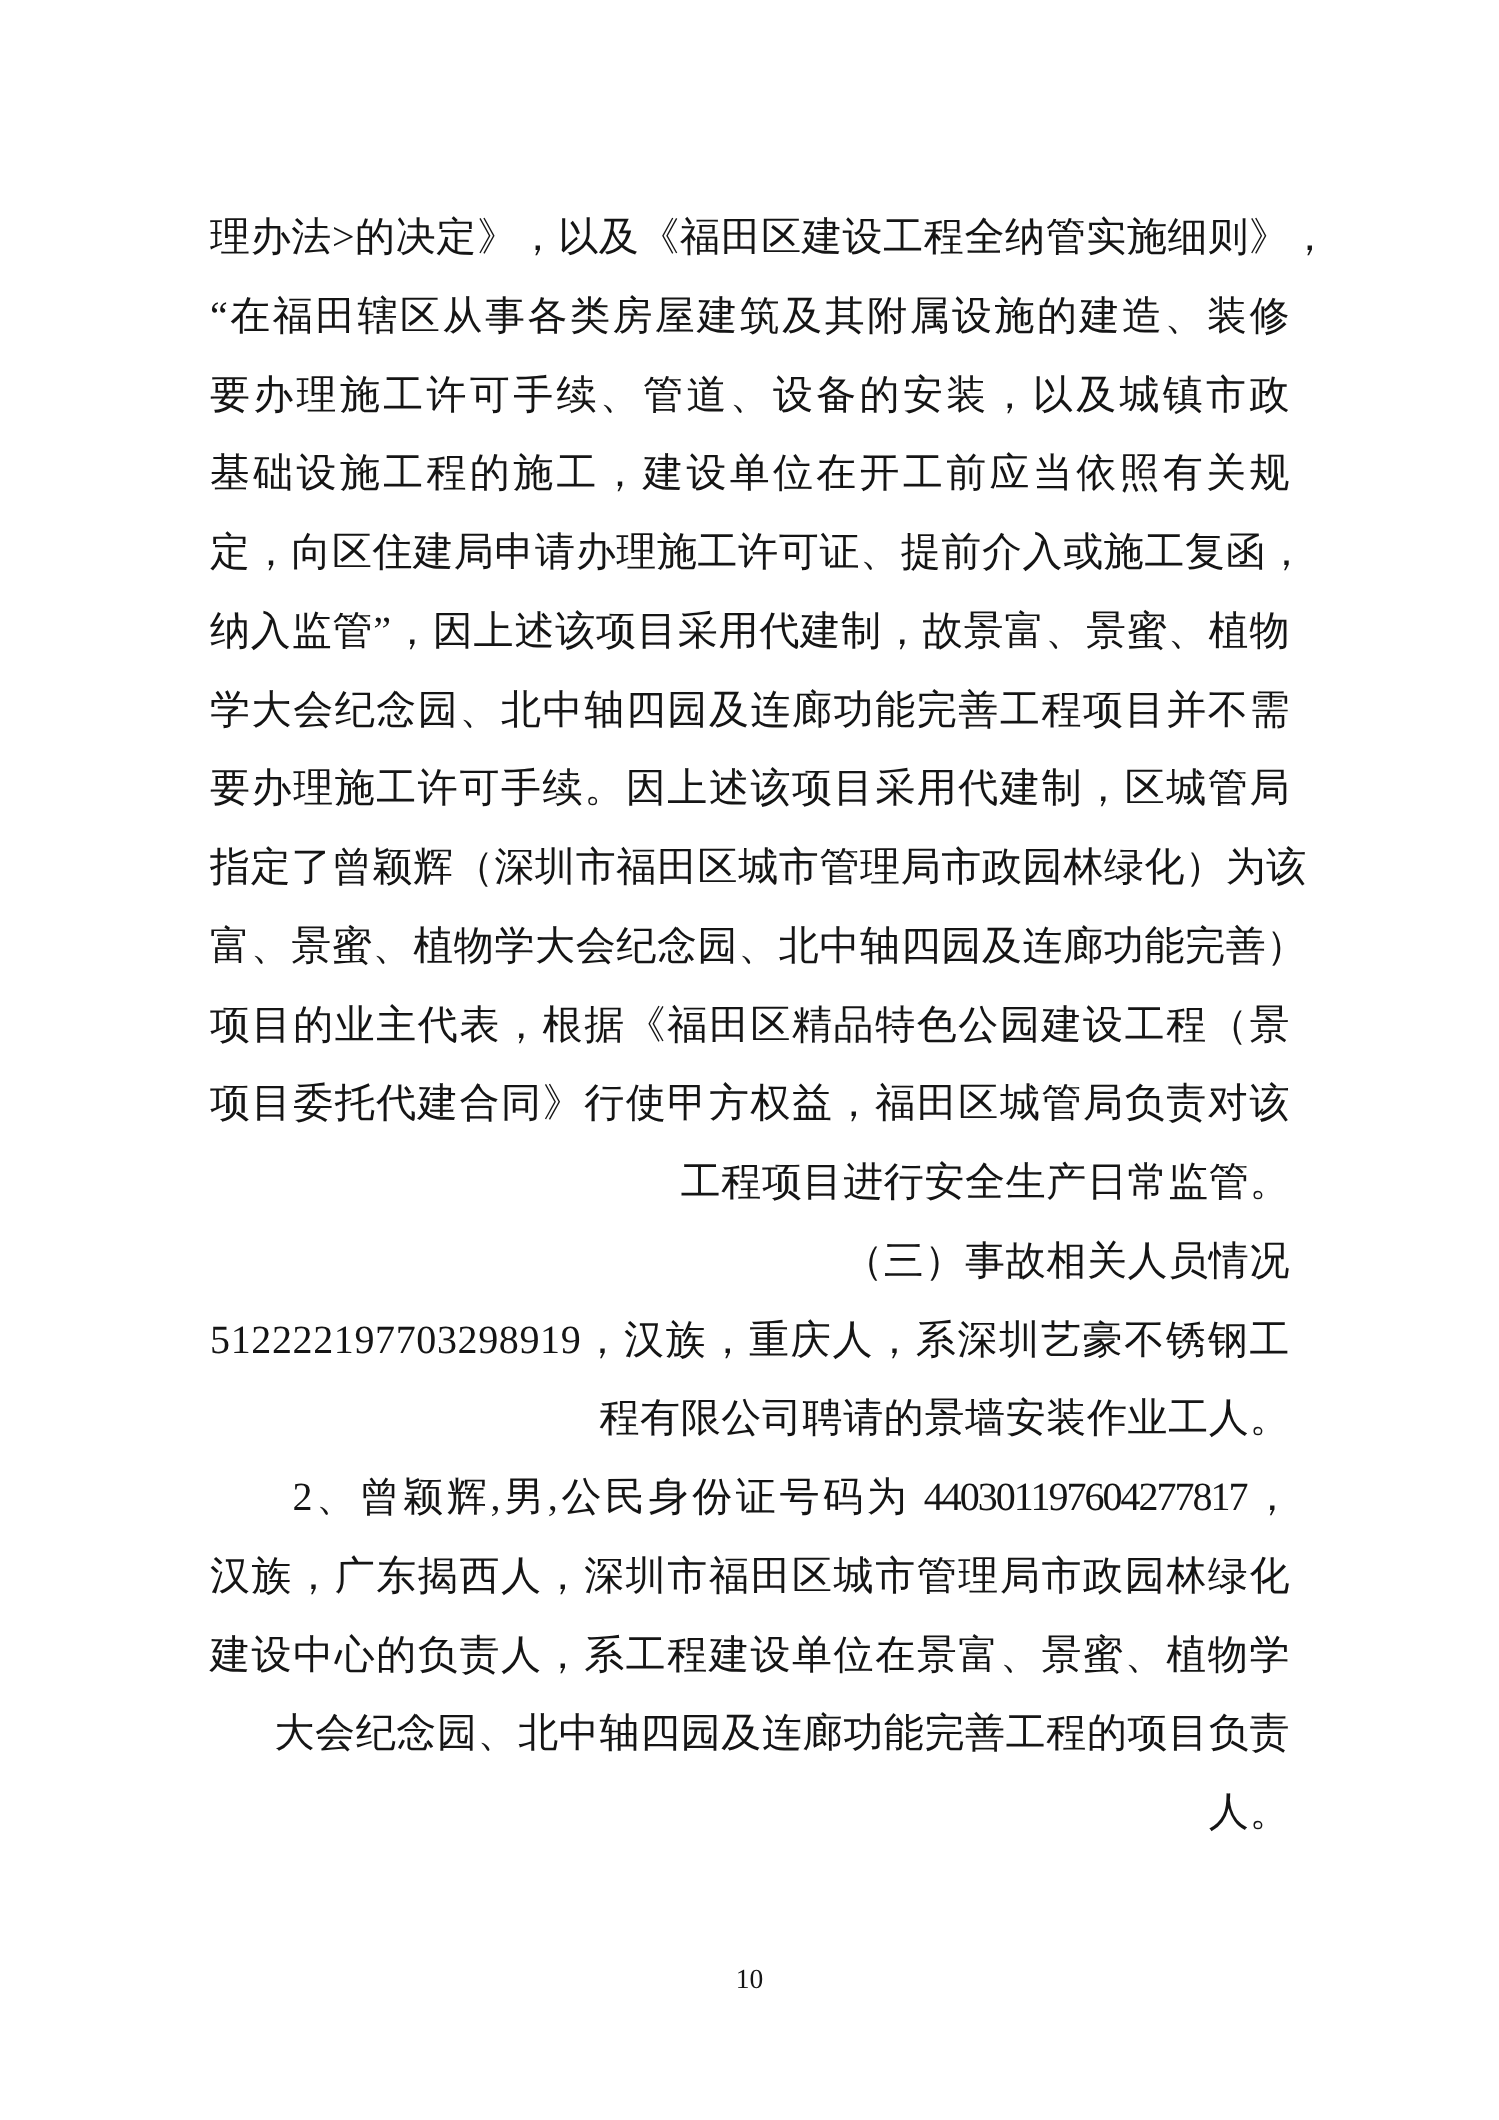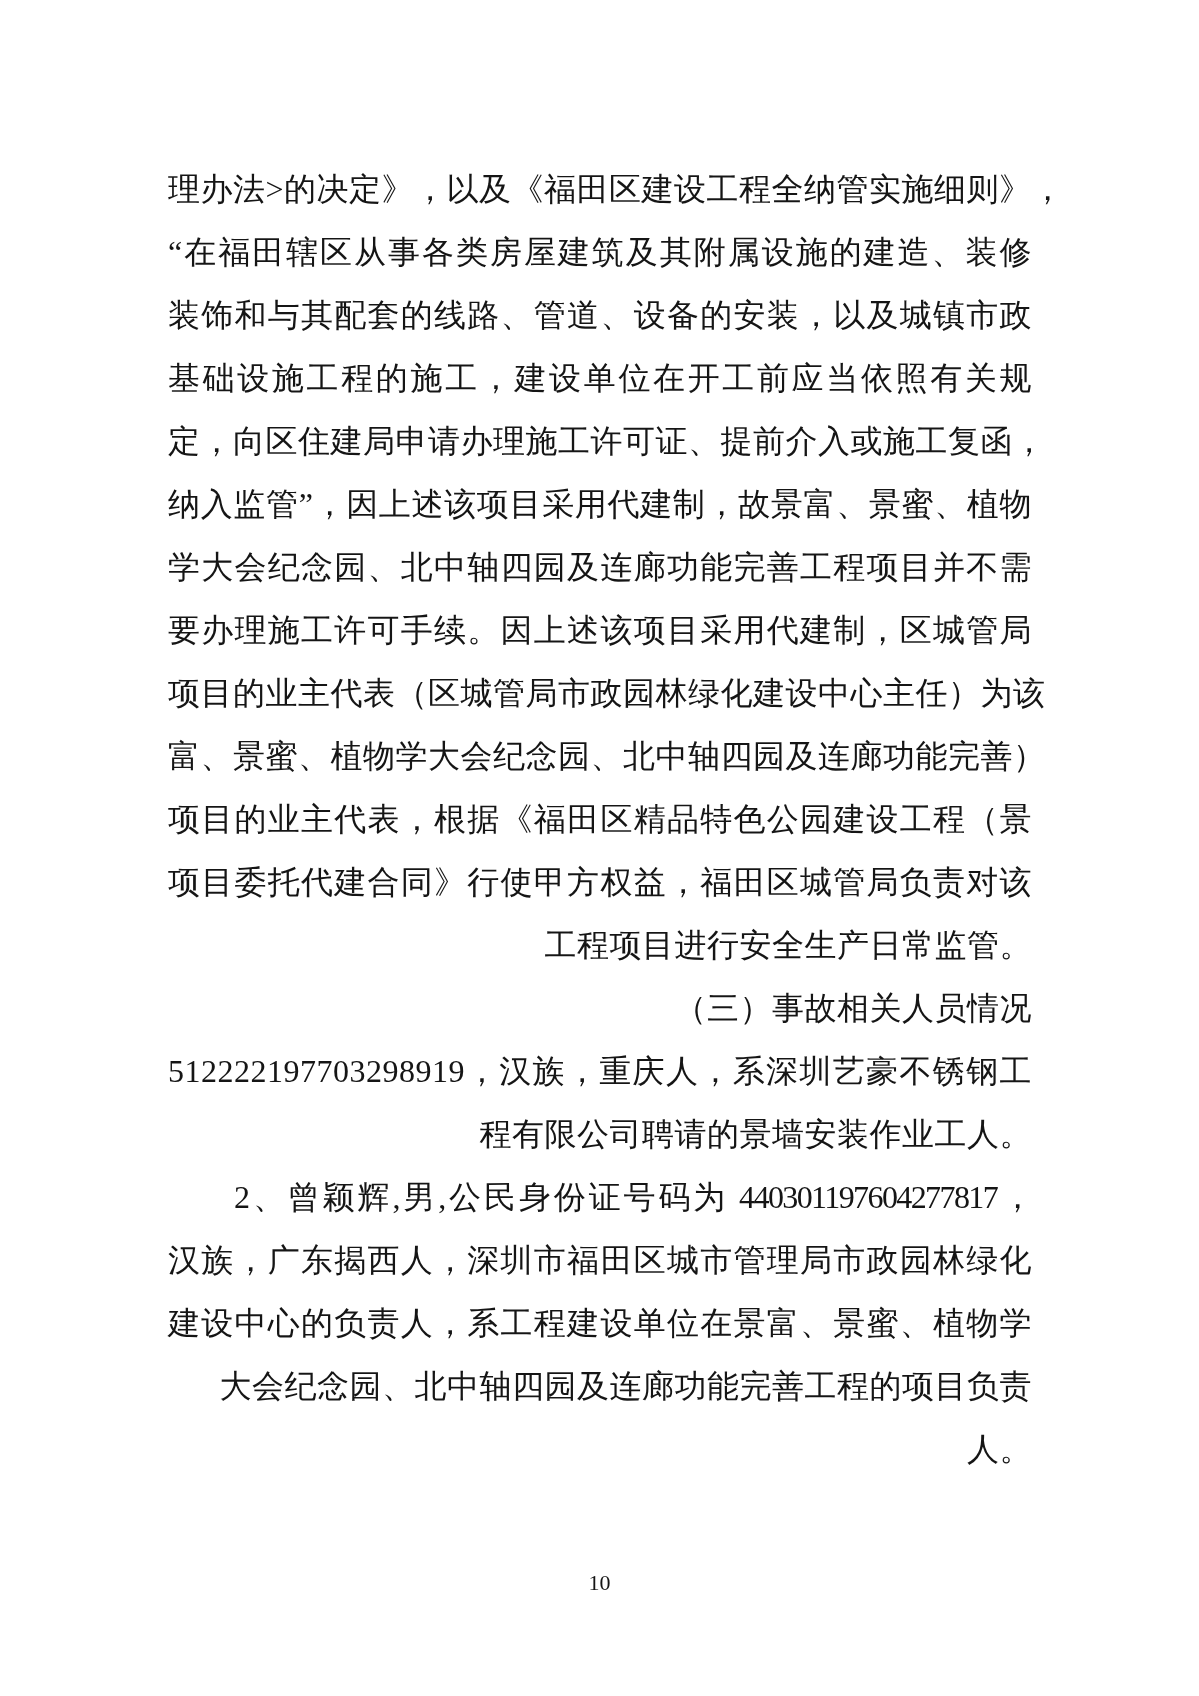--- a/index.html
+++ b/index.html
@@ -59,27 +59,27 @@
     color: #151515;
   }
 </style>
 </head>
 <body>
 
 <div class="page">
   <div class="content">
     <div class="ln j">理办法&gt;的决定》，以及《福田区建设工程全纳管实施细则》，</div>
     <div class="ln j">“在福田辖区从事各类房屋建筑及其附属设施的建造、装修</div>
-    <div class="ln j">装饰和与其配套的线路、管道、设备的安装，以及城镇市政</div>
+    <div class="ln j">要办理施工许可手续、管道、设备的安装，以及城镇市政</div>
     <div class="ln j">基础设施工程的施工，建设单位在开工前应当依照有关规</div>
     <div class="ln j">定，向区住建局申请办理施工许可证、提前介入或施工复函，</div>
     <div class="ln j">纳入监管”，因上述该项目采用代建制，故景富、景蜜、植物</div>
     <div class="ln j">学大会纪念园、北中轴四园及连廊功能完善工程项目并不需</div>
     <div class="ln j">要办理施工许可手续。因上述该项目采用代建制，区城管局</div>
-    <div class="ln j">项目的业主代表（区城管局市政园林绿化建设中心主任）为该</div>
+    <div class="ln j">指定了曾颖辉（深圳市福田区城市管理局市政园林绿化）为该</div>
     <div class="ln j">富、景蜜、植物学大会纪念园、北中轴四园及连廊功能完善）</div>
     <div class="ln j">项目的业主代表，根据《福田区精品特色公园建设工程（景</div>
     <div class="ln j">项目委托代建合同》行使甲方权益，福田区城管局负责对该</div>
     <div class="ln l">工程项目进行安全生产日常监管。</div>
     <div class="ln l ind">（三）事故相关人员情况</div>
     <div class="ln j">512222197703298919，汉族，重庆人，系深圳艺豪不锈钢工</div>
     <div class="ln l">程有限公司聘请的景墙安装作业工人。</div>
     <div class="ln j ind tight">2、曾颖辉,男,公民身份证号码为 440301197604277817，</div>
     <div class="ln j">汉族，广东揭西人，深圳市福田区城市管理局市政园林绿化</div>
     <div class="ln j">建设中心的负责人，系工程建设单位在景富、景蜜、植物学</div>

